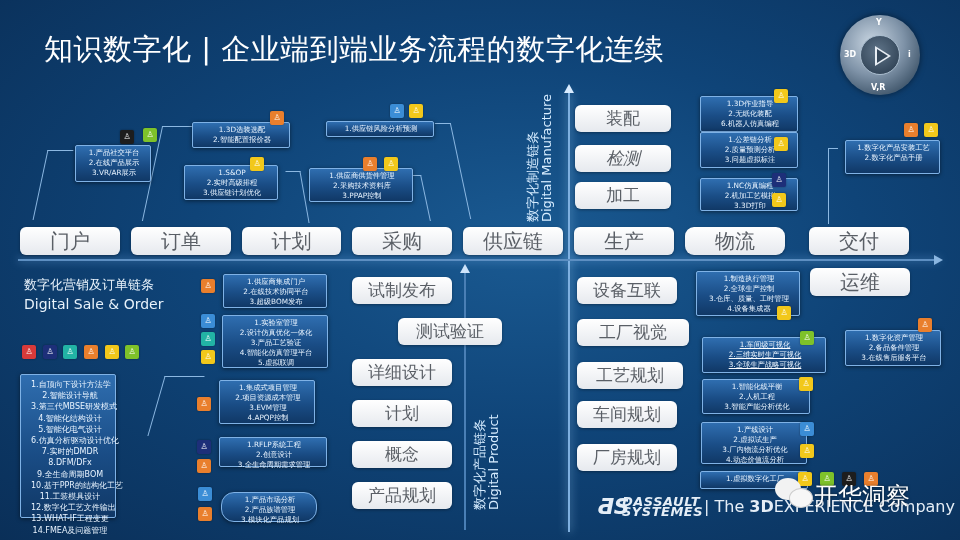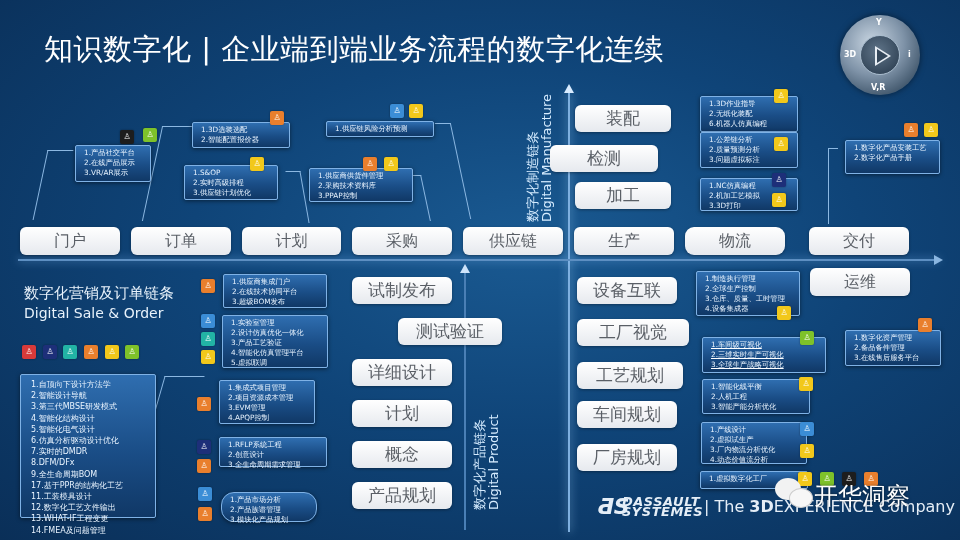--- a/index.html
+++ b/index.html
@@ -59,41 +59,42 @@
   .vline2 {
     left: 464px; top: 272px; width: 2px; height: 258px; background: #4a7fb5;
   }
   .varrow2 {
     left: 460px; top: 264px; width: 0; height: 0;
     border-bottom: 9px solid #cfe4fa; border-left: 5px solid transparent; border-right: 5px solid transparent;
   }
   
   .pill {
     position: absolute; background: linear-gradient(#ffffff, #e6e9ee); color: #5a5f66;
-    border-radius: 6px; text-align: center; font-size: 16px; line-height: 28px; height: 28px;
+    border-radius: 6px; text-align: center; font-size: 20px; line-height: 28px; height: 28px;
     box-shadow: 0 1px 3px rgba(0,0,0,0.35);
   }
   .stage-pill { font-size: 17px; height: 27px; line-height: 27px; }
   
   .vlabel {
     position: absolute; color: #d6ecff; transform: rotate(-90deg); transform-origin: left top;
     white-space: nowrap; line-height: 1.05;
   }
   .vlabel .cn { font-size: 13px; display: block; }
   .vlabel .en { font-size: 13px; display: block; }
   .section-label { left: 24px; top: 276px; color: #e8f2fb; }
-  .section-label .cn { font-size: 15px; display: block; margin-top: 8px; }
+  .section-label .cn { font-size: 13px; display: block; }
   .section-label .en { font-size: 14px; display: block; margin-top: 2px; }
   
   .box {
     position: absolute;
     background: linear-gradient(#2f6eb0 0%, #1a4d86 55%, #103866 100%);
     border: 1px solid #7fb2e6; border-radius: 2px;
     box-shadow: 0 1px 4px rgba(0,0,0,0.5);
     padding: 2px 6px 8px 8px;
+    text-align: center;
   }
   .box .item { font-size: 7.3px; line-height: 10px; color: #e9f4ff; white-space: nowrap; display: block; }
   .box.big .item { font-size: 8px; line-height: 11.2px; }
   
   .badge {
     position: absolute; width: 14px; height: 14px; border-radius: 2px;
     box-shadow: 0 0 2px rgba(0,0,0,0.4);
     font-size: 8px; line-height: 14px; text-align: center; color: #fff;
   }
   .b-yellow { background: #f2c81b; }
@@ -156,21 +157,21 @@
 <div class="pill" style="left:131px;top:227px;width:100px;">订单</div>
 <div class="pill" style="left:242px;top:227px;width:99px;">计划</div>
 <div class="pill" style="left:352px;top:227px;width:100px;">采购</div>
 <div class="pill" style="left:463px;top:227px;width:100px;">供应链</div>
 <div class="pill" style="left:574px;top:227px;width:100px;">生产</div>
 <div class="pill" style="left:685px;top:227px;width:100px;border-radius:9px;">物流</div>
 <div class="pill" style="left:809px;top:227px;width:100px;">交付</div>
 <div class="pill" style="left:810px;top:268px;width:100px;">运维</div>
 
 <div class="pill stage-pill" style="left:575px;top:105px;width:96px;">装配</div>
-<div class="pill stage-pill" style="left:550px;top:145px;width:108px;">检测</div>
+<div class="pill stage-pill" style="left:575px;top:145px;width:96px;font-style:italic;">检测</div>
 <div class="pill stage-pill" style="left:575px;top:182px;width:96px;">加工</div>
 
 <div class="pill stage-pill" style="left:352px;top:277px;width:100px;">试制发布</div>
 <div class="pill stage-pill" style="left:352px;top:318px;width:104px;margin-left:46px;">测试验证</div>
 <div class="pill stage-pill" style="left:352px;top:359px;width:100px;">详细设计</div>
 <div class="pill stage-pill" style="left:352px;top:400px;width:100px;">计划</div>
 <div class="pill stage-pill" style="left:352px;top:441px;width:100px;">概念</div>
 <div class="pill stage-pill" style="left:352px;top:482px;width:100px;">产品规划</div>
 
 <div class="pill stage-pill" style="left:577px;top:277px;width:100px;">设备互联</div>
@@ -314,31 +315,31 @@
 <div class="badge b-blue" style="left:201px;top:314px;">♙</div>
 <div class="badge b-teal" style="left:201px;top:332px;">♙</div>
 <div class="badge b-yellow" style="left:201px;top:350px;">♙</div>
 
 <div class="badge b-red" style="left:22px;top:345px;">♙</div>
 <div class="badge b-navy" style="left:43px;top:345px;">♙</div>
 <div class="badge b-teal" style="left:63px;top:345px;">♙</div>
 <div class="badge b-orange" style="left:84px;top:345px;">♙</div>
 <div class="badge b-yellow" style="left:105px;top:345px;">♙</div>
 <div class="badge b-green" style="left:125px;top:345px;">♙</div>
-<div class="box big" style="left:20px;top:374px;width:136px;height:144px;padding-top:4px;padding-left:10px;">
+<div class="box big" style="left:20px;top:374px;width:96px;height:144px;padding-top:4px;padding-left:10px;">
   <span class="item">1.自顶向下设计方法学</span>
   <span class="item">2.智能设计导航</span>
   <span class="item">3.第三代MBSE研发模式</span>
   <span class="item">4.智能化结构设计</span>
   <span class="item">5.智能化电气设计</span>
   <span class="item">6.仿真分析驱动设计优化</span>
   <span class="item">7.实时的DMDR</span>
   <span class="item">8.DFM/DFx</span>
   <span class="item">9.全生命周期BOM</span>
-  <span class="item">17.基于PPR的结构化工艺</span>
+  <span class="item">10.基于PPR的结构化工艺</span>
   <span class="item">11.工装模具设计</span>
   <span class="item">12.数字化工艺文件输出</span>
   <span class="item">13.WHAT-IF工程变更</span>
   <span class="item">14.FMEA及问题管理</span>
 </div>
 
 <div class="box" style="left:219px;top:380px;width:96px;height:44px;">
   <span class="item">1.集成式项目管理</span>
   <span class="item">2.项目资源成本管理</span>
   <span class="item">3.EVM管理</span>

